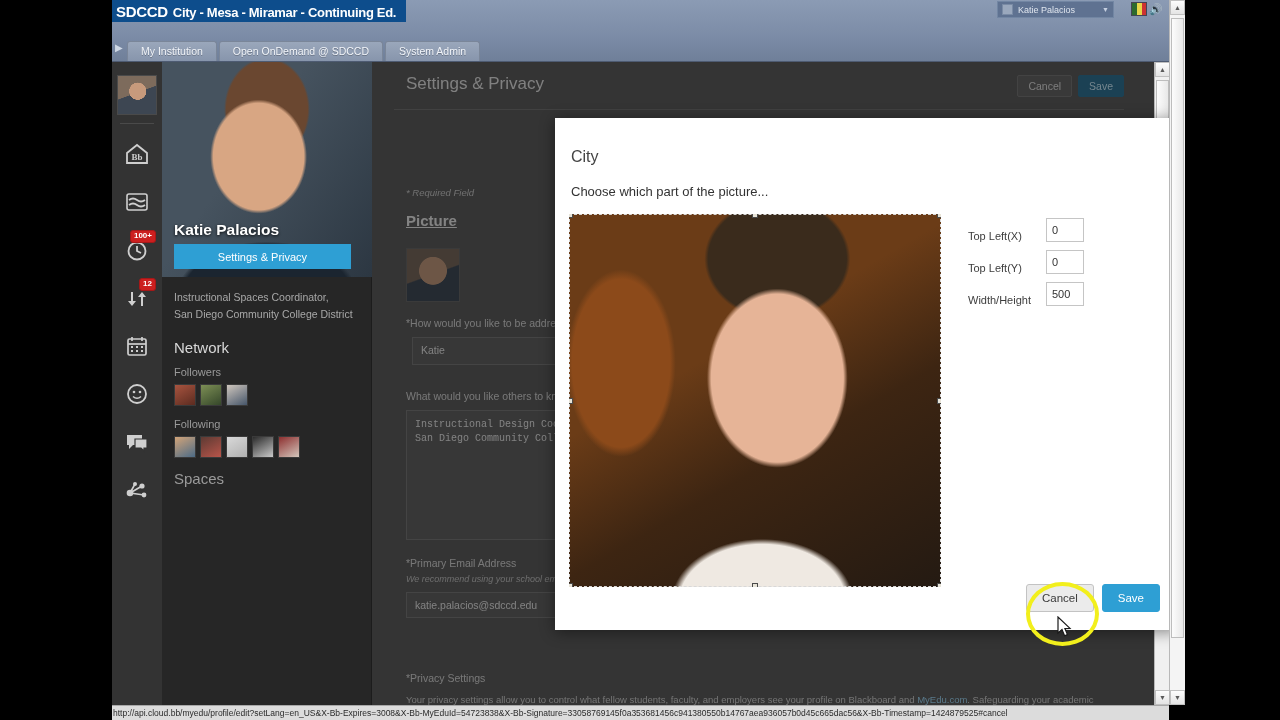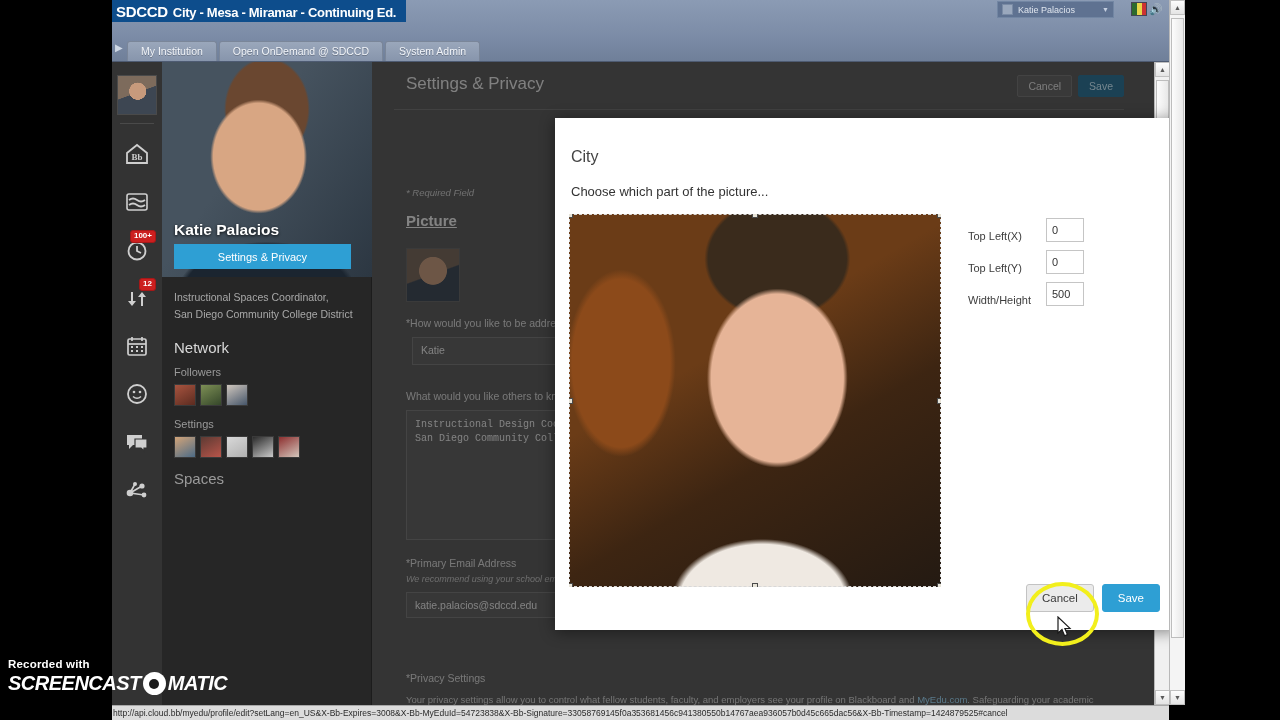--- a/index.html
+++ b/index.html
@@ -381,21 +381,21 @@
       <div class="profile-body">
         <div class="profile-title">Instructional Spaces Coordinator,</div>
         <div class="profile-title">San Diego Community College District</div>
         <div class="network-h">Network</div>
         <div class="net-label">Followers</div>
         <div class="net-row">
           <div class="net-av" style="background:linear-gradient(150deg,#a8543f,#5b2b20)"></div>
           <div class="net-av" style="background:linear-gradient(150deg,#7d8f55,#35472a)"></div>
           <div class="net-av" style="background:linear-gradient(150deg,#cfc6bd,#46566a)"></div>
         </div>
-        <div class="net-label">Settings</div>
+        <div class="net-label">Following</div>
         <div class="net-row">
           <div class="net-av" style="background:linear-gradient(150deg,#d2a479,#4c6b86)"></div>
           <div class="net-av" style="background:linear-gradient(150deg,#5d3a33,#b8554a)"></div>
           <div class="net-av" style="background:linear-gradient(150deg,#d9d9d9,#b0b0b0)"></div>
           <div class="net-av" style="background:linear-gradient(150deg,#2b2b2b,#c9c9c9)"></div>
           <div class="net-av" style="background:linear-gradient(150deg,#8d2f2f,#d3c6bc)"></div>
         </div>
         <div class="spaces-label">Spaces</div>
       </div>
     </div>
@@ -482,24 +482,14 @@
   <div class="sb outer">
     <div class="sb-up">▲</div>
     <div class="sb-thumb"></div>
     <div class="sb-dn">▼</div>
   </div>
 
   <div class="statusbar">
     <div class="status-url">http://api.cloud.bb/myedu/profile/edit?setLang=en_US&amp;X-Bb-Expires=3008&amp;X-Bb-MyEduId=54723838&amp;X-Bb-Signature=33058769145f0a353681456c941380550b14767aea936057b0d45c665dac56&amp;X-Bb-Timestamp=1424879525#cancel</div>
   </div>
 
-  <div class="wm">
-    <div class="wm-top">Recorded with</div>
-    <div class="wm-bot">
-      <span class="wm-word">SCREENCAST</span>
-      <span class="wm-o">
-          <i></i>
-        </span>
-      <span class="wm-word">MATIC</span>
-    </div>
-  </div>
 
 </div>
 
 </body></html>

